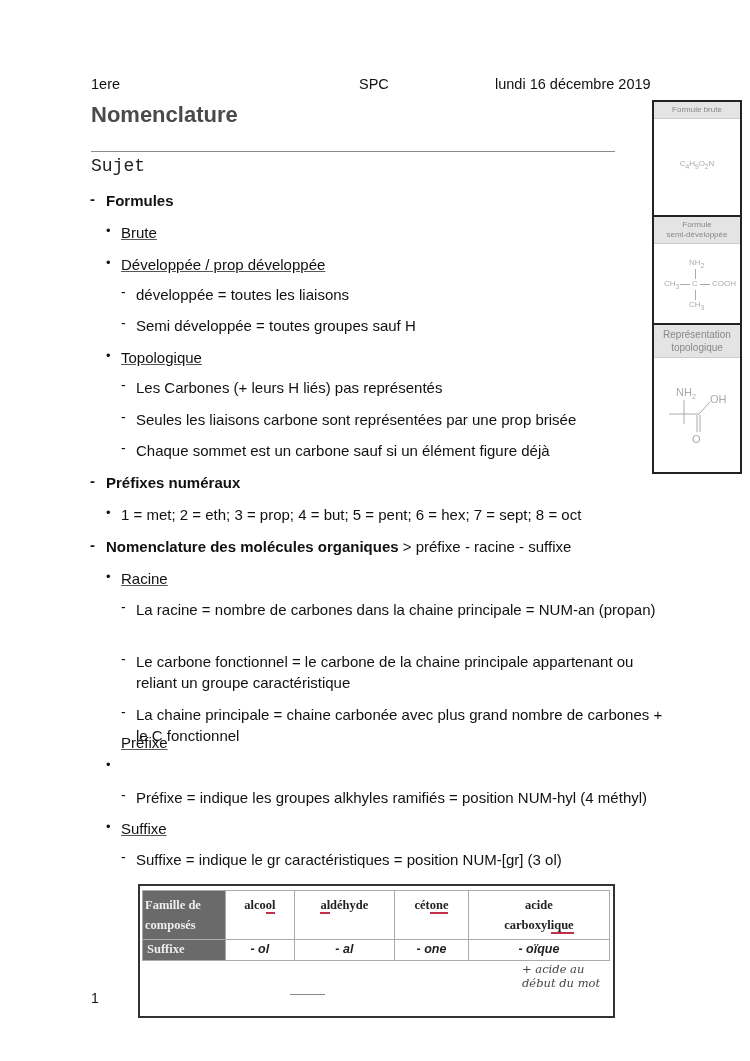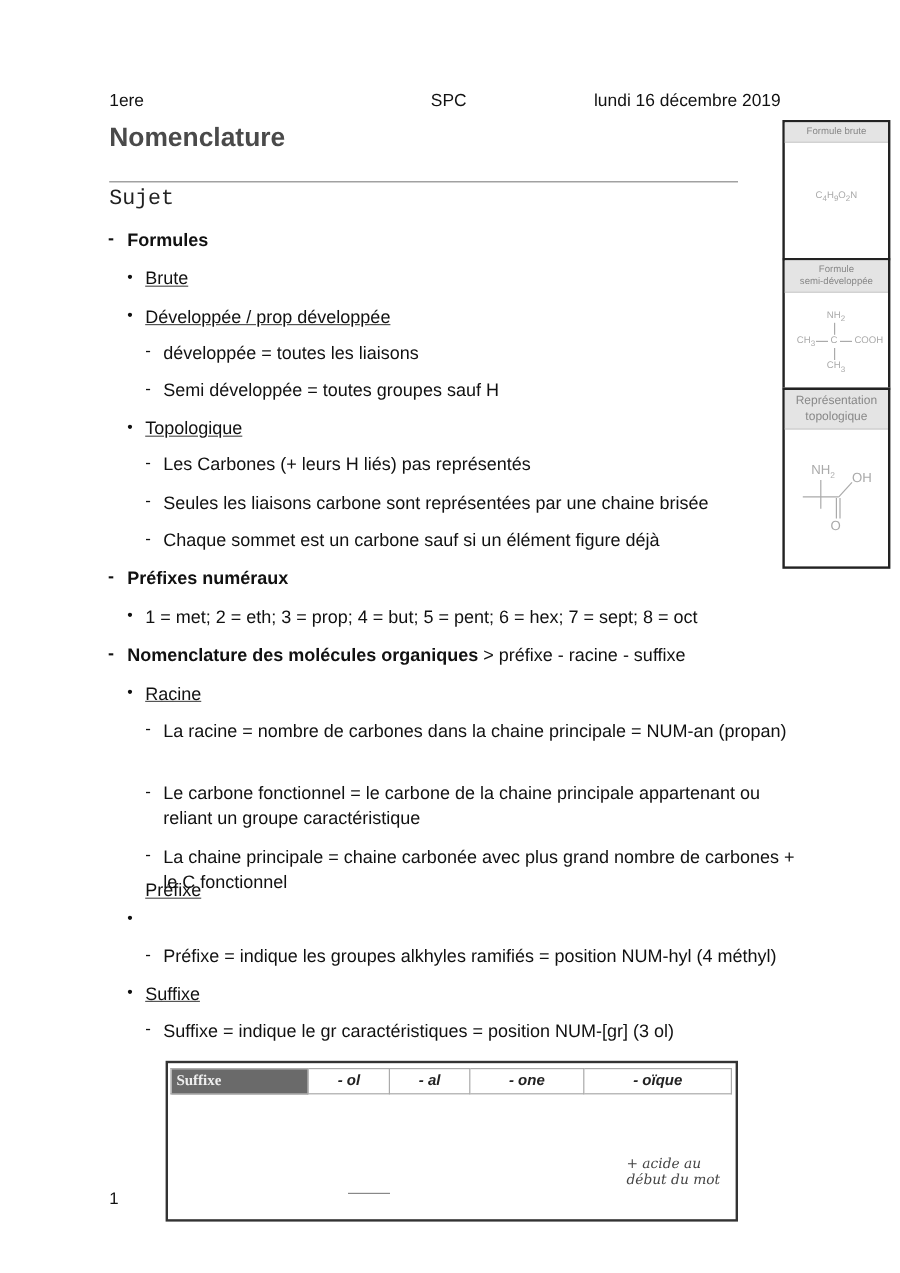--- a/index.html
+++ b/index.html
@@ -64,21 +64,21 @@
 <div class="line l3" style="top:284px">développée = toutes les liaisons</div>
 <span class="dash3" style="top:315px">-</span>
 <div class="line l3" style="top:315px">Semi développée = toutes groupes sauf H</div>
 
 <span class="bullet" style="top:348px">•</span>
 <div class="line l2 u" style="top:347px">Topologique</div>
 
 <span class="dash3" style="top:377px">-</span>
 <div class="line l3" style="top:377px">Les Carbones (+ leurs H liés) pas représentés</div>
 <span class="dash3" style="top:409px">-</span>
-<div class="line l3" style="top:409px">Seules les liaisons carbone sont représentées par une chaine brisée</div>
+<div class="line l3" style="top:409px">Seules les liaisons carbone sont représentées par une prop brisée</div>
 <span class="dash3" style="top:440px">-</span>
 <div class="line l3" style="top:440px">Chaque sommet est un carbone sauf si un élément figure déjà</div>
 
 <span class="dash1" style="top:472px">-</span>
 <div class="line l1 b" style="top:472px">Préfixes numéraux</div>
 <span class="bullet" style="top:505px">•</span>
 <div class="line l2" style="top:504px">1 = met; 2 = eth; 3 = prop; 4 = but; 5 = pent; 6 = hex; 7 = sept; 8 = oct</div>
 
 <span class="dash1" style="top:536px">-</span>
 <div class="line l1" style="top:536px">
@@ -139,20 +139,27 @@
       <line x1="45" y1="56" x2="56" y2="44" stroke="#aaa" stroke-width="1"></line>
       <line x1="43" y1="57" x2="43" y2="74" stroke="#aaa" stroke-width="1"></line>
       <line x1="46" y1="57" x2="46" y2="74" stroke="#aaa" stroke-width="1"></line>
     </svg>
   </div>
 </div>
 
 <div id="tbl" class="abs">
   <table class="fam">
     <tbody>
+        <tr class="r1">
+      <td class="hd" style="width:78px">Famille de composés</td>
+      <td>alco<span class="ul-red">ol</span></td>
+      <td><span class="ul-red">al</span>déhyde</td>
+      <td>cét<span class="ul-red">one</span></td>
+      <td>acide<br>carboxyl<span class="ul-red">ique</span></td>
+    </tr>
     <tr class="r2">
       <td class="hd">Suffixe</td>
       <td class="red">- ol</td>
       <td class="red">- al</td>
       <td class="red">- one</td>
       <td class="red">- oïque</td>
     </tr>
   </tbody>
     </table>
   <div class="note">

